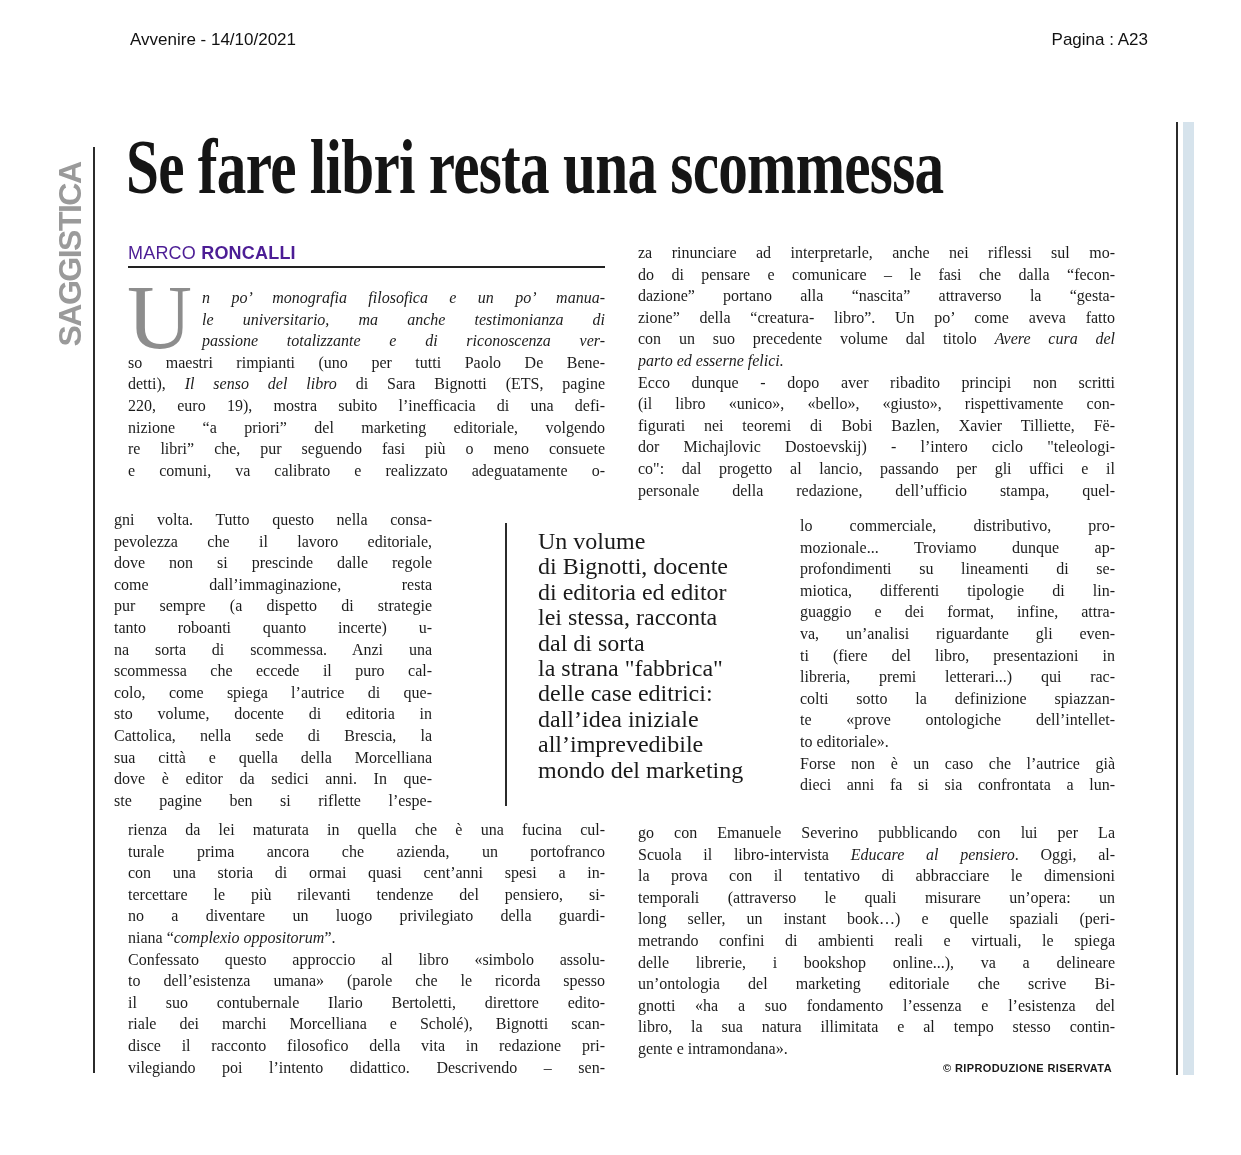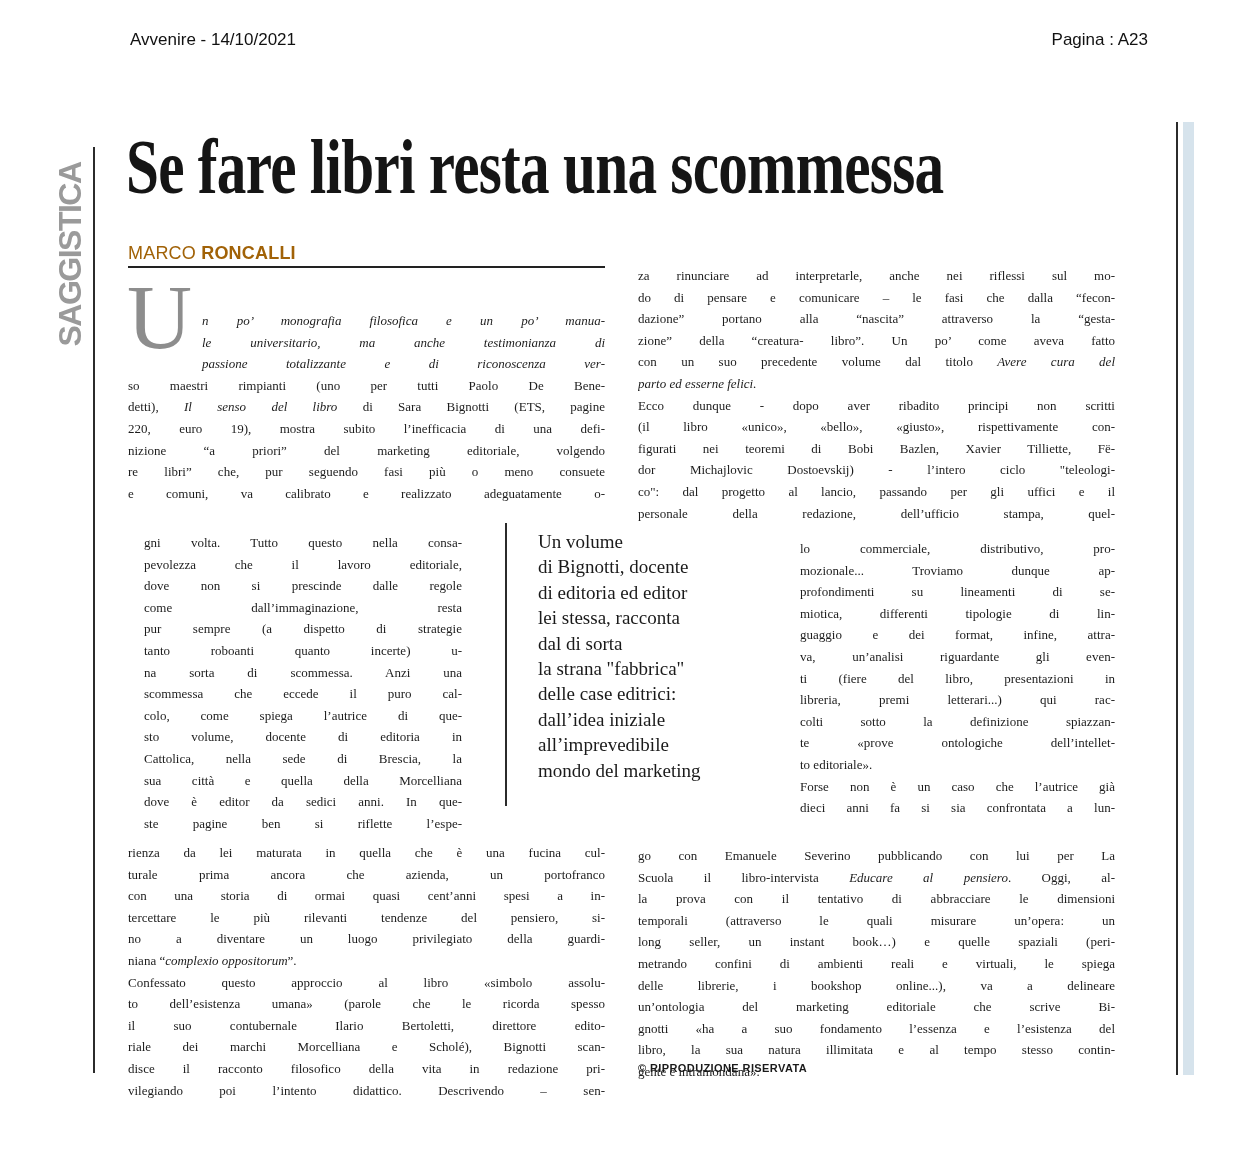--- a/index.html
+++ b/index.html
@@ -43,57 +43,57 @@
     position:absolute;left:126px;top:128px;
     font-weight:bold;font-size:78px;line-height:1;
     letter-spacing:-1px;
     transform:scaleX(0.76);transform-origin:left top;
     white-space:nowrap;color:#151515;
   }
 
   .byline{
     position:absolute;left:128px;top:243px;
     font-family:"Liberation Sans", sans-serif;
-    font-size:18px;letter-spacing:.2px;color:#a16207;
+    font-size:18px;letter-spacing:.2px;color:#4c1d95;
   }
   .byline .last{font-weight:bold;}
   #byline-rule{position:absolute;left:128px;top:266px;width:477px;height:2px;background:#222;}
 
   
-  .seg{position:absolute;font-size:13px;margin-top:23px;}
+  .seg{position:absolute;font-size:16px;}
   .seg .line{
     height:21.6px;line-height:21.6px;
     text-align:justify;text-align-last:justify;
     white-space:normal;overflow:hidden;
   }
   .seg .line.nj{text-align-last:left;}
   .seg .line.indent{padding-left:74px;font-style:italic;}
   .seg .line em{font-style:italic;}
 
   .dropcap{
     position:absolute;left:127px;top:288px;
     font-size:90px;line-height:60px;
     color:var(--dropcap-gray,#8d8d8d);
     font-family:"Liberation Serif", serif;
   }
 
   
   #pull-quote-rule{left:505px;top:523px;width:2px;height:283px;}
   .pullquote{
     position:absolute;left:538px;top:529px;width:242px;
-    font-size:19px;color:#1a1a1a;
+    font-size:24px;color:#1a1a1a;
   }
   .pullquote .line{
     height:25.4px;line-height:25.4px;
     text-align:left;text-align-last:left;
   }
 
   .copyright{
     position:absolute;left:638px;top:1062px;width:474px;
-    text-align:left;
+    text-align:right;
     font-family:"Liberation Sans", sans-serif;
     font-weight:bold;font-size:11px;letter-spacing:.4px;color:#1a1a1a;
   }
 </style>
 </head>
 <body>
 
 <div class="page">
 
   <div class="hdr left">Avvenire - 14/10/2021</div>
@@ -119,21 +119,21 @@
       <div class="line indent"><span>n po’ monografia filosofica e un po’ manua-</span></div>
       <div class="line indent"><span>le universitario, ma anche testimonianza di</span></div>
       <div class="line indent"><span>passione totalizzante e di riconoscenza ver-</span></div>
       <div class="line"><span>so maestri rimpianti (uno per tutti Paolo De Bene-</span></div>
       <div class="line"><span>detti), </span><em>Il senso del libro</em><span> di Sara Bignotti (ETS, pagine</span></div>
       <div class="line"><span>220, euro 19), mostra subito l’inefficacia di una defi-</span></div>
       <div class="line"><span>nizione “a priori” del marketing editoriale, volgendo</span></div>
       <div class="line"><span>re libri” che, pur seguendo fasi più o meno consuete</span></div>
       <div class="line"><span>e comuni, va calibrato e realizzato adeguatamente o-</span></div>
     </div>
-  <div class="seg" style="left:144px;top:509px;width:318px;">
+  <div class="seg" style="left:114px;top:509px;width:318px;">
       <div class="line"><span>gni volta. Tutto questo nella consa-</span></div>
       <div class="line"><span>pevolezza che il lavoro editoriale,</span></div>
       <div class="line"><span>dove non si prescinde dalle regole</span></div>
       <div class="line"><span>come dall’immaginazione, resta</span></div>
       <div class="line"><span>pur sempre (a dispetto di strategie</span></div>
       <div class="line"><span>tanto roboanti quanto incerte) u-</span></div>
       <div class="line"><span>na sorta di scommessa. Anzi una</span></div>
       <div class="line"><span>scommessa che eccede il puro cal-</span></div>
       <div class="line"><span>colo, come spiega l’autrice di que-</span></div>
       <div class="line"><span>sto volume, docente di editoria in</span></div>

